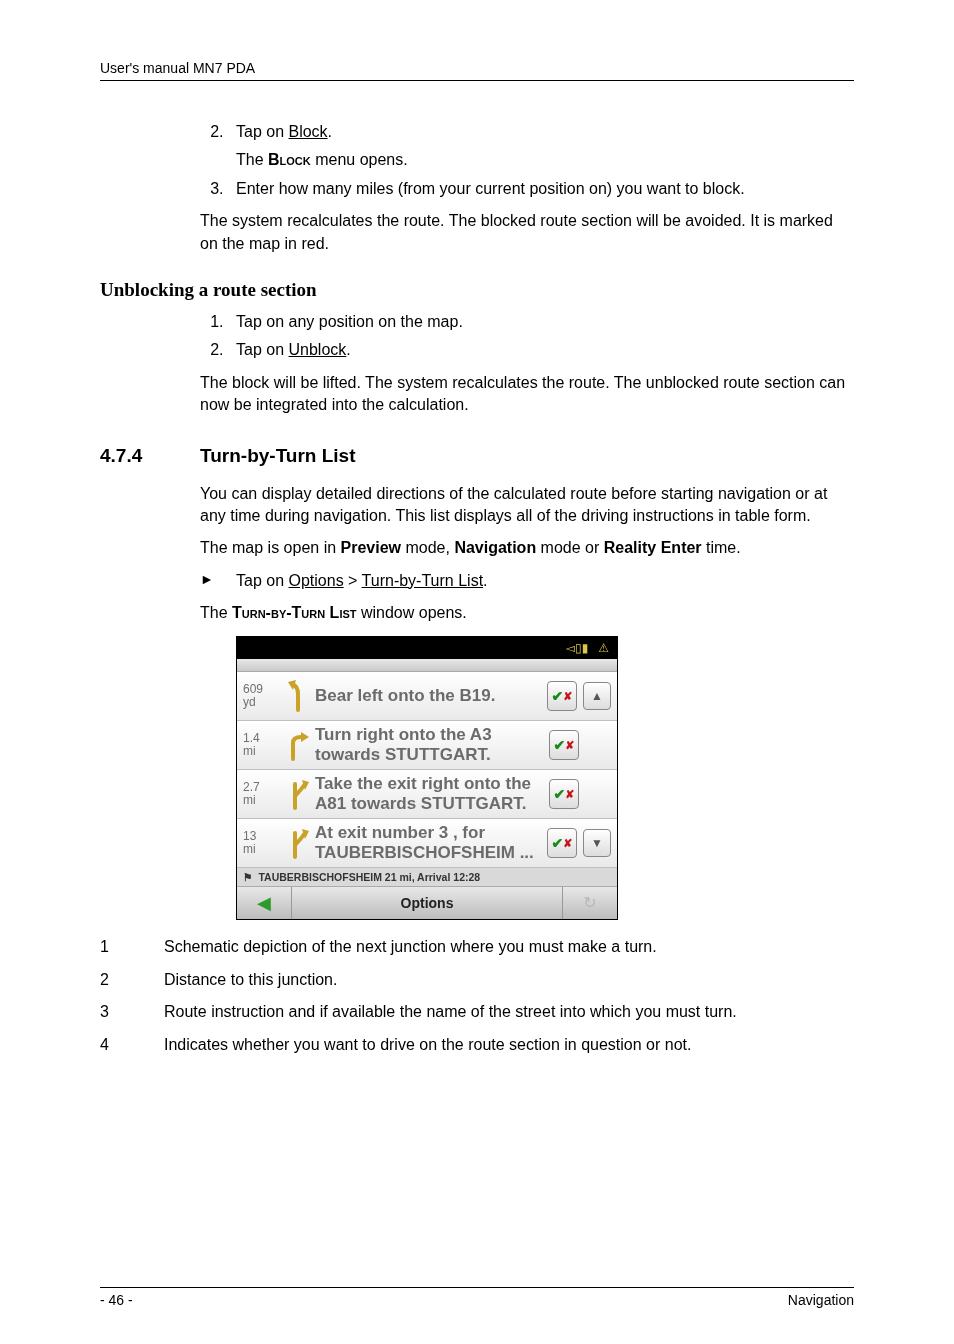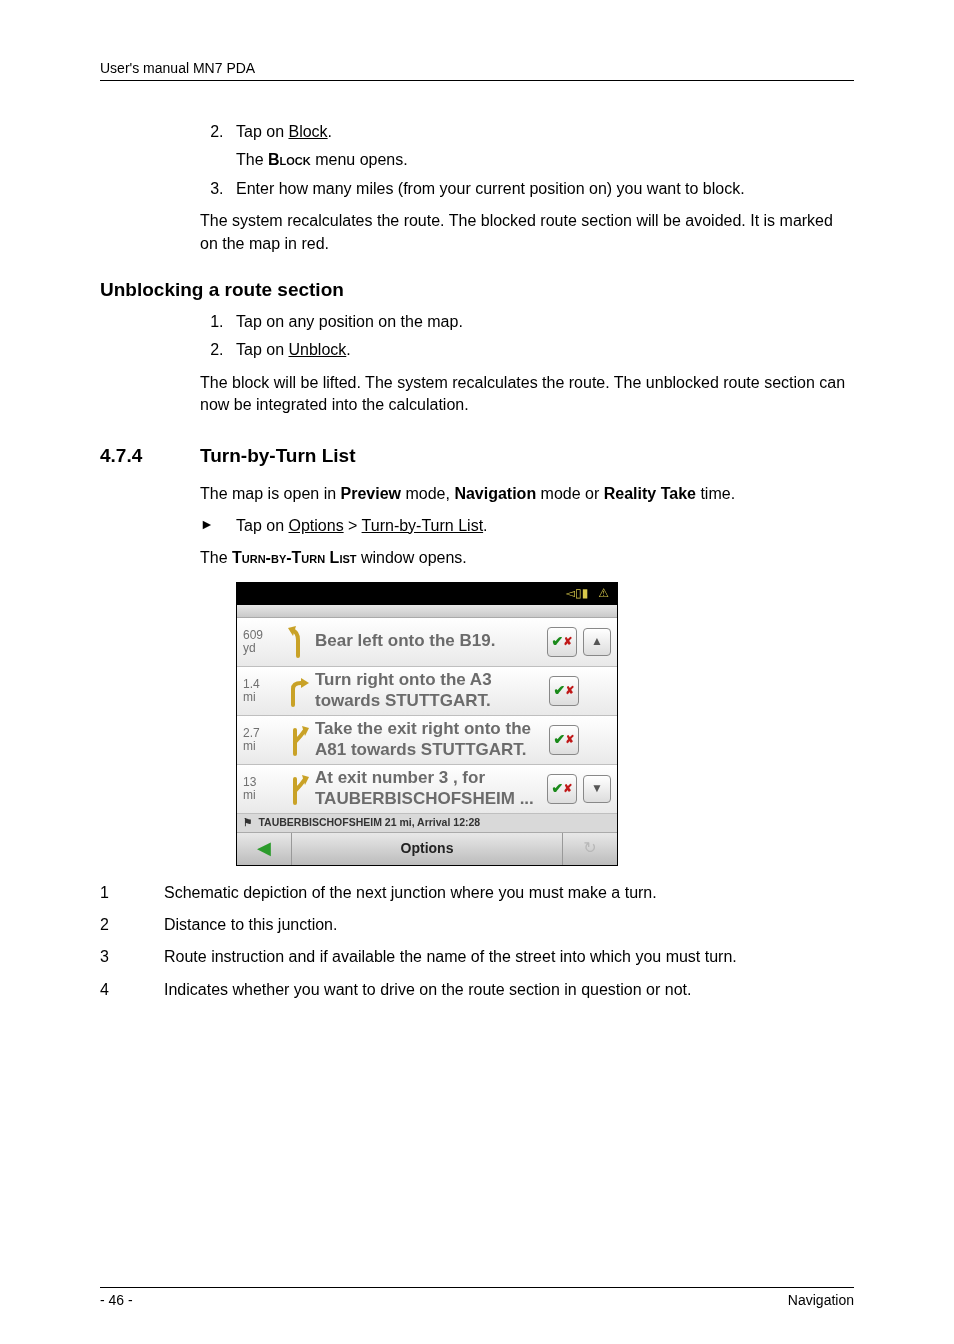--- a/index.html
+++ b/index.html
@@ -233,41 +233,42 @@
         <span>Tap on </span><span class="underline">Block</span><span>.</span>
         <div class="" style="margin-top:6px;">
           <span>The </span><b><span class="sc">Block</span></b><span> menu opens.</span>
         </div>
       </li>
       <li>Enter how many miles (from your current position on) you want to block.</li>
     </ol>
     <div class="para">The system recalculates the route. The blocked route section will be avoided. It is marked on the map in red.</div>
   </div>
 
-  <div style="margin-left:0;">
+  <div style="margin-left:0;font-family:Liberation Serif, serif;">
     <div class="h-sub" style="margin-left:0;">Unblocking a route section</div>
   </div>
   <div class="body-block">
     <ol class="num-list">
       <li>Tap on any position on the map.</li>
       <li>
         <span>Tap on </span><span class="underline">Unblock</span><span>.</span>
       </li>
     </ol>
     <div class="para">The block will be lifted. The system recalculates the route. The unblocked route section can now be integrated into the calculation.</div>
   </div>
 
   <div class="h-section-row">
     <div class="h-section-num">4.7.4</div>
     <div class="h-section-title">Turn-by-Turn List</div>
   </div>
 
   <div class="body-block">
+    <div class="para">You can display detailed directions of the calculated route before starting navigation or at any time during navigation. This list displays all of the driving instructions in table form.</div>
     <div class="para">
-      <span>The map is open in </span><b>Preview</b><span> mode, </span><b>Navigation</b><span> mode or </span><b>Reality Take</b><span> time.</span>
+      <span>The map is open in </span><b>Preview</b><span> mode, </span><b>Navigation</b><span> mode or </span><b>Reality Enter</b><span> time.</span>
     </div>
 
     <div class="bullet-row">
       <div class="bullet-sym">►</div>
       <div>
         <span>Tap on </span><span class="underline">Options</span><span> &gt; </span><span class="underline">Turn-by-Turn List</span><span>.</span>
       </div>
     </div>
 
     <div class="para">

